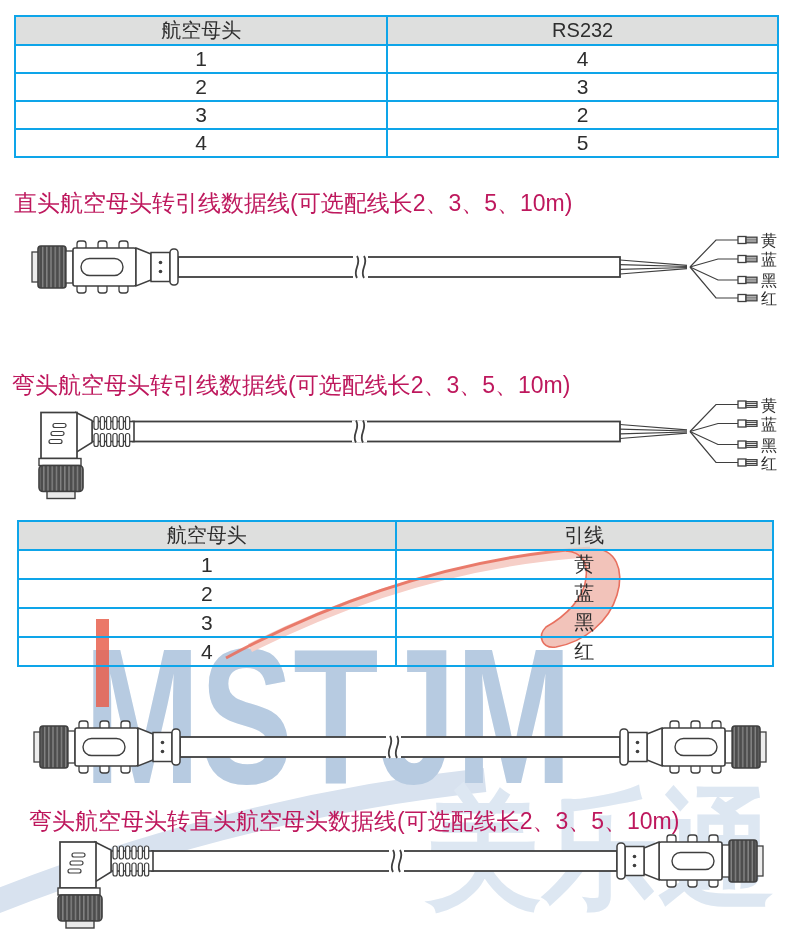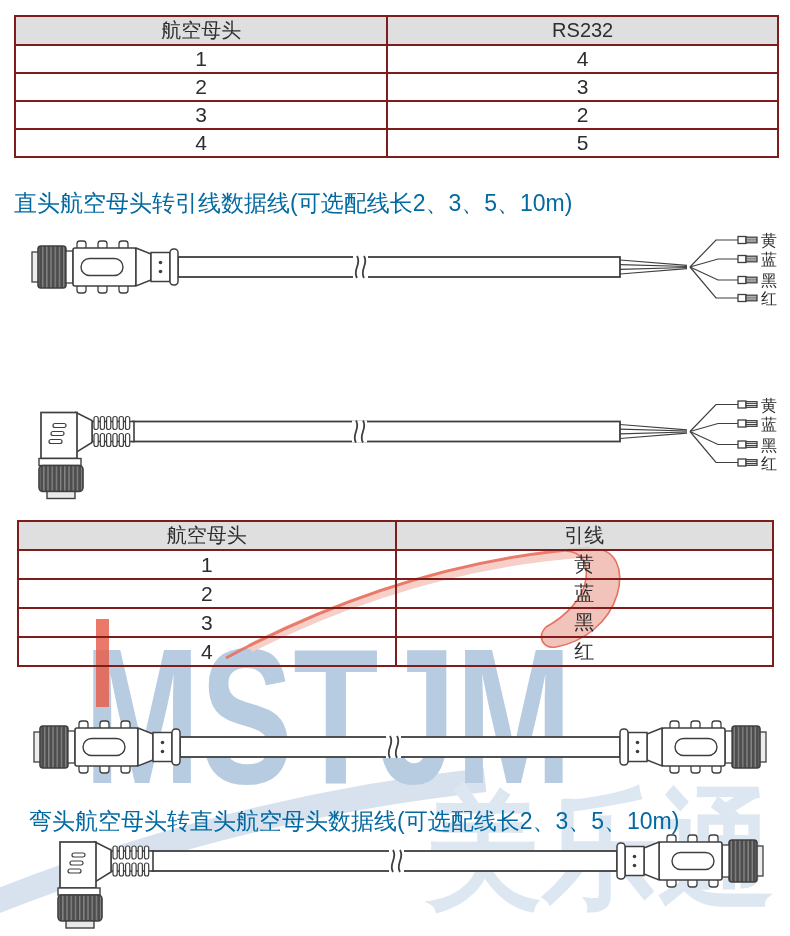--- a/index.html
+++ b/index.html
@@ -2,27 +2,27 @@
 <html><head>
 <meta charset="utf-8">
 <style>
   html,body{margin:0;padding:0;background:#fff;}
   .page{position:relative;width:790px;height:936px;background:#ffffff;overflow:hidden;
         font-family:"Liberation Sans","DejaVu Sans",sans-serif;}
   svg.layer{position:absolute;left:0;top:0;width:790px;height:936px;}
   .wm-layer{z-index:1;}
   .draw-layer{z-index:3;pointer-events:none;}
   .ptable{position:absolute;z-index:2;border-collapse:collapse;table-layout:fixed;background:transparent;}
-  .ptable th,.ptable td{border:2px solid #7f1d1d;height:26px;padding:0;text-align:center;
+  .ptable th,.ptable td{border:2px solid #0ea5e9;height:26px;padding:0;text-align:center;
         font-size:20px;font-weight:400;color:#2e2e2e;}
   .ptable th{background:rgba(216,217,216,0.85);}
   .ptable td.num{font-size:21px;}
   .t1{left:14px;top:15px;width:765px;}
   .t2{left:17px;top:520px;width:757px;}
-  .sec-title{position:absolute;z-index:2;font-size:23px;color:#0369a1;white-space:nowrap;}
+  .sec-title{position:absolute;z-index:2;font-size:23px;color:#be185d;white-space:nowrap;}
   .s1{left:14px;top:188px;}
   .s2{left:12px;top:370px;}
   .s3{left:33px;top:684px;}
   .s4{left:20px;top:806px;margin-left:9px;}
   .wire-label{font-size:16px;fill:#2e2e2e;}
 </style>
 </head>
 <body>
 
 <div class="page">
@@ -60,20 +60,21 @@
       <td class="num">2</td>
     </tr>
     <tr>
       <td class="num">4</td>
       <td class="num">5</td>
     </tr>
   </tbody>
     </table>
 
   <div class="sec-title s1">直头航空母头转引线数据线(可选配线长2、3、5、10m)</div>
+  <div class="sec-title s2">弯头航空母头转引线数据线(可选配线长2、3、5、10m)</div>
   <div class="sec-title s4">弯头航空母头转直头航空母头数据线(可选配线长2、3、5、10m)</div>
 
   <table class="ptable t2">
     <colgroup>
         <col style="width:50%">
         <col>
       </colgroup>
     <tbody>
         <tr>
       <th>航空母头</th>

